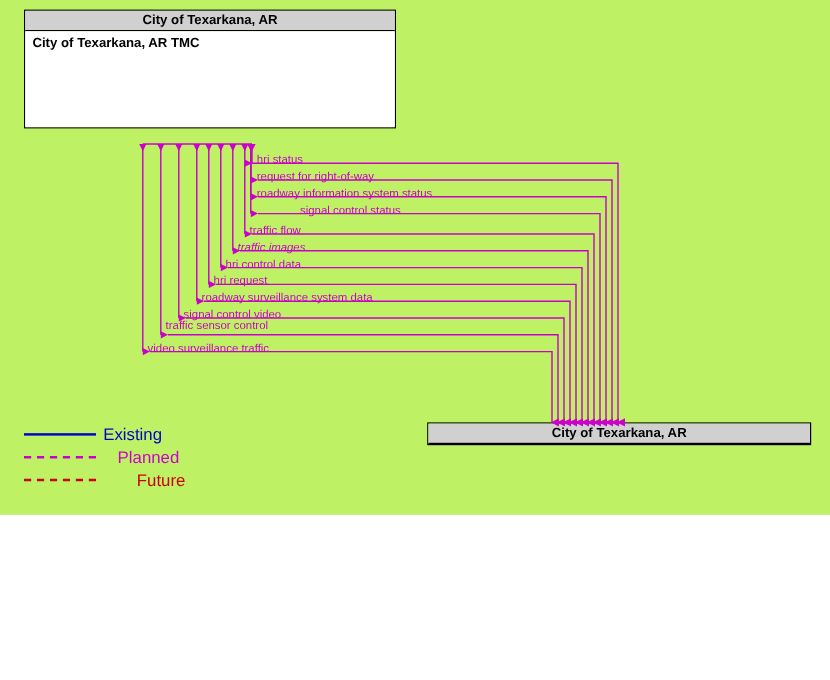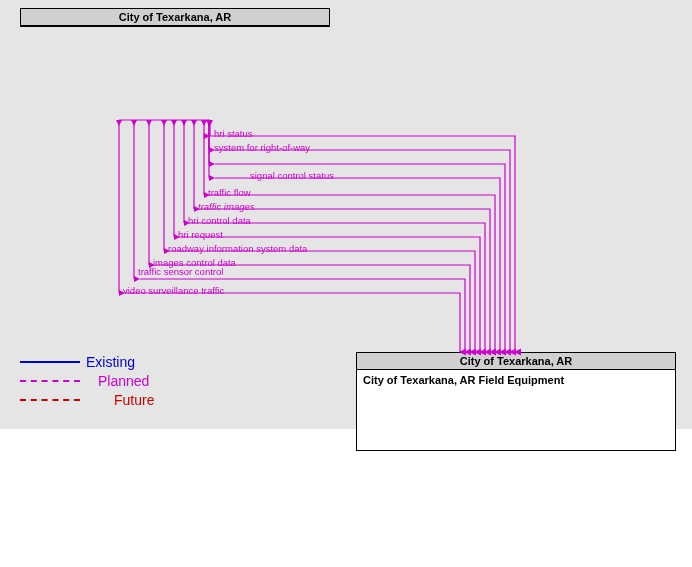--- a/index.html
+++ b/index.html
@@ -10,21 +10,21 @@
       font-family: Arial, sans-serif;
       font-size: 11px;
       overflow: hidden;
       position: relative;
     }
 
     .diagram-container {
       width: 692px;
       height: 429px;
       position: relative;
-      background: #e5e5e5;
+      background: #bef264;
     }
 
     
     .tmc-box {
       position: absolute;
       top: 8px;
       left: 20px;
       width: 310px;
       border: 1.5px solid #000;
     }
@@ -119,25 +119,25 @@
     .legend-planned .legend-label { color: #cc00cc; padding-left: 12px; }
     .legend-future .legend-label { color: #cc0000; padding-left: 28px; }
   </style>
 </head>
 <body>
 
 <div class="diagram-container">
 
   <div class="tmc-box">
     <div class="tmc-header">City of Texarkana, AR</div>
+    <div class="tmc-body">City of Texarkana, AR TMC</div>
   </div>
 
   <div class="field-box">
     <div class="field-header">City of Texarkana, AR</div>
-    <div class="field-body">City of Texarkana, AR Field Equipment</div>
   </div>
 
   <svg class="arrows-svg">
 
     <defs>
       <marker id="arrow-right-m" markerWidth="6" markerHeight="6" refX="5" refY="3" orient="auto">
         <path d="M0,0 L0,6 L6,3 z" fill="#cc00cc"></path>
       </marker>
       <marker id="arrow-left-m" markerWidth="6" markerHeight="6" refX="1" refY="3" orient="auto">
         <path d="M6,0 L6,6 L0,3 z" fill="#cc00cc"></path>
@@ -205,28 +205,29 @@
     <polygon points="161,120 167,120 164,126" fill="#cc00cc"></polygon>
     <polygon points="171,120 177,120 174,126" fill="#cc00cc"></polygon>
     <polygon points="181,120 187,120 184,126" fill="#cc00cc"></polygon>
     <polygon points="191,120 197,120 194,126" fill="#cc00cc"></polygon>
     <polygon points="201,120 207,120 204,126" fill="#cc00cc"></polygon>
     <polygon points="206,120 212,120 209,126" fill="#cc00cc"></polygon>
     <polygon points="207,120 213,120 210,126" fill="#cc00cc"></polygon>
   </svg>
 
   <span class="arrow-label color-magenta" style="left:214px; top:128px;">hri status</span>
-  <span class="arrow-label color-magenta" style="left:214px; top:142px;">system for right-of-way</span>
+  <span class="arrow-label color-magenta" style="left:214px; top:142px;">request for right-of-way</span>
+  <span class="arrow-label color-magenta" style="left:214px; top:156px;">roadway information system status</span>
   <span class="arrow-label color-magenta" style="left:214px; top:170px;margin-left:36px;">signal control status</span>
   <span class="arrow-label color-magenta" style="left:208px; top:187px;">traffic flow</span>
   <span class="arrow-label color-magenta" style="left:198px; top:201px;font-style:italic;">traffic images</span>
   <span class="arrow-label color-magenta" style="left:188px; top:215px;">hri control data</span>
   <span class="arrow-label color-magenta" style="left:178px; top:229px;">hri request</span>
-  <span class="arrow-label color-magenta" style="left:168px; top:243px;">roadway information system data</span>
-  <span class="arrow-label color-magenta" style="left:153px; top:257px;">images control data</span>
+  <span class="arrow-label color-magenta" style="left:168px; top:243px;">roadway surveillance system data</span>
+  <span class="arrow-label color-magenta" style="left:153px; top:257px;">signal control video</span>
   <span class="arrow-label color-magenta" style="left:138px; top:266px;">traffic sensor control</span>
   <span class="arrow-label color-magenta" style="left:123px; top:285px;">video surveillance traffic</span>
 
   <div class="legend">
     <div class="legend-item legend-existing">
       <div class="legend-line"></div>
       <span class="legend-label">Existing</span>
     </div>
     <div class="legend-item legend-planned">
       <div class="legend-line"></div>

